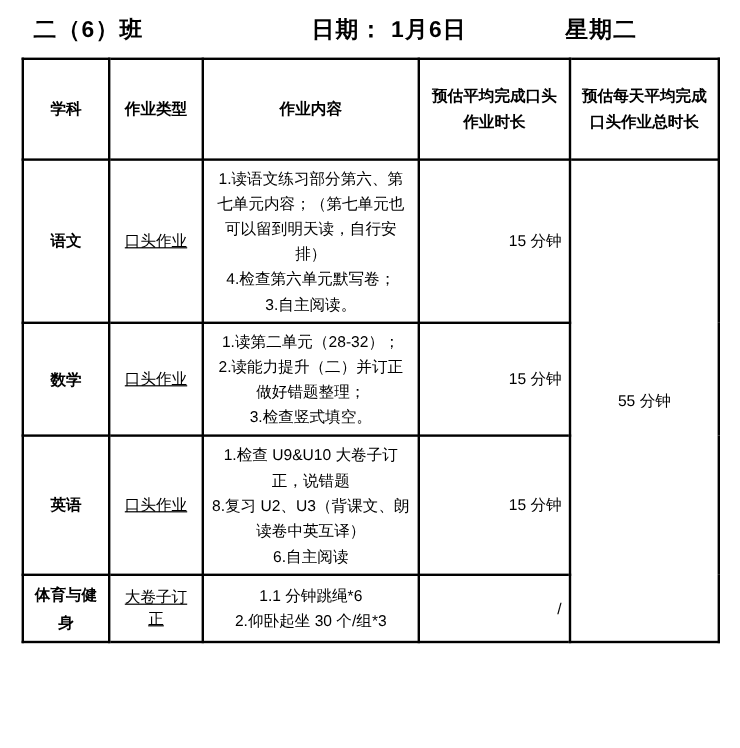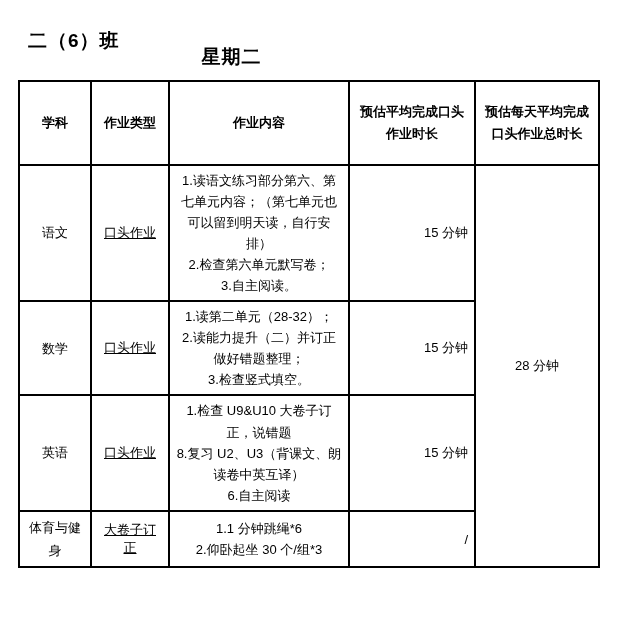--- a/index.html
+++ b/index.html
@@ -30,21 +30,20 @@
     gap: 40px;
   }
   .header .cls {
     margin-left: 28px;
   }
   .header .date {
     margin-left: 100px;
   }
   .header .weekday {
     margin-left: 42px;
-    margin-top: 32px;
   }
   table.hw {
     border-collapse: collapse;
     width: 580px;
     margin: 0 0 0 18px;
     table-layout: fixed;
   }
   table.hw td, table.hw th {
     border: 2px solid #000000;
     padding: 4px 6px;
@@ -59,21 +58,21 @@
     line-height: 1.7;
   }
   .col-subject { width: 72px; }
   .col-type { width: 78px; }
   .col-content { width: 180px; }
   .col-est { width: 126px; }
   .col-total { width: 124px; }
 
   td.subject {
     text-align: center;
-    font-weight: normal;
+    font-weight: bold;
     font-size: 15px;
     line-height: 1.8;
     margin-top: 37px;
   }
   td.type {
     text-align: center;
     font-size: 13px;
     text-decoration: underline;
   }
   td.content {
@@ -95,20 +94,21 @@
     white-space: pre-wrap;
   }
 </style>
 </head>
 <body>
 
 <div class="page">
 
   <div class="header">
     <span class="cls">二（6）班</span>
+    <span class="date">日期： 1月6日</span>
     <span class="weekday">星期二</span>
   </div>
 
   <table class="hw">
     <colgroup>
       <col class="col-subject">
       <col class="col-type">
       <col class="col-content">
       <col class="col-est">
       <col class="col-total">
@@ -121,25 +121,25 @@
         <th>预估平均完成口头作业时长</th>
         <th>预估每天平均完成口头作业总时长</th>
       </tr>
     </thead>
     <tbody>
       <tr>
         <td class="subject">语文</td>
         <td class="type">口头作业</td>
         <td class="content">
           <span class="content-line">1.读语文练习部分第六、第七单元内容；（第七单元也可以留到明天读，自行安排）</span>
-          <span class="content-line">2.检查第六单元默写卷；</span>
+          <span class="content-line">4.检查第六单元默写卷；</span>
           <span class="content-line">3.自主阅读。</span>
         </td>
         <td class="est">15 分钟</td>
-        <td class="total" rowspan="4">28 分钟</td>
+        <td class="total" rowspan="4">55 分钟</td>
       </tr>
       <tr>
         <td class="subject">数学</td>
         <td class="type">口头作业</td>
         <td class="content">
           <span class="content-line">1.读第二单元（28-32）；</span>
           <span class="content-line">2.读能力提升（二）并订正做好错题整理；</span>
           <span class="content-line">3.检查竖式填空。</span>
         </td>
         <td class="est">15 分钟</td>

